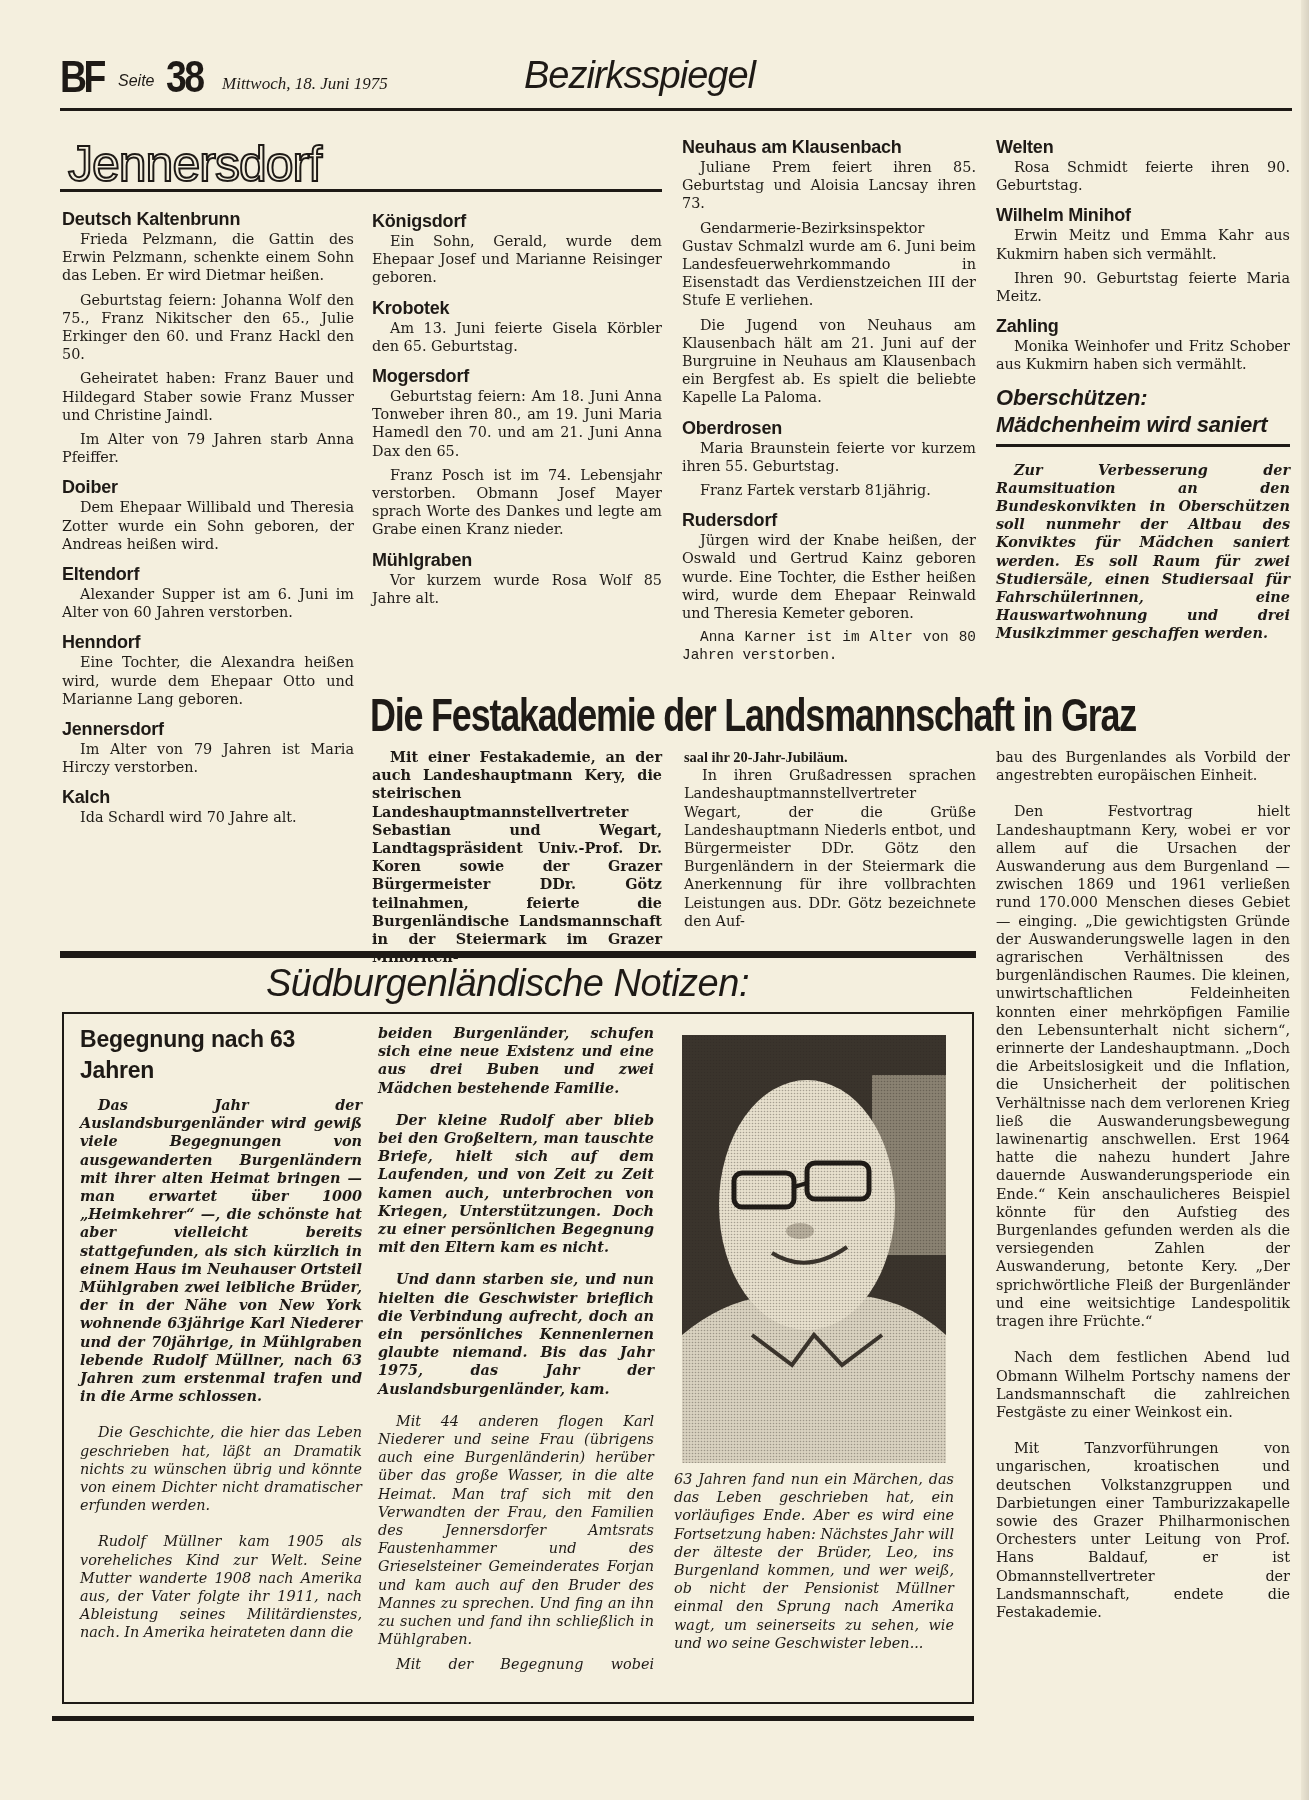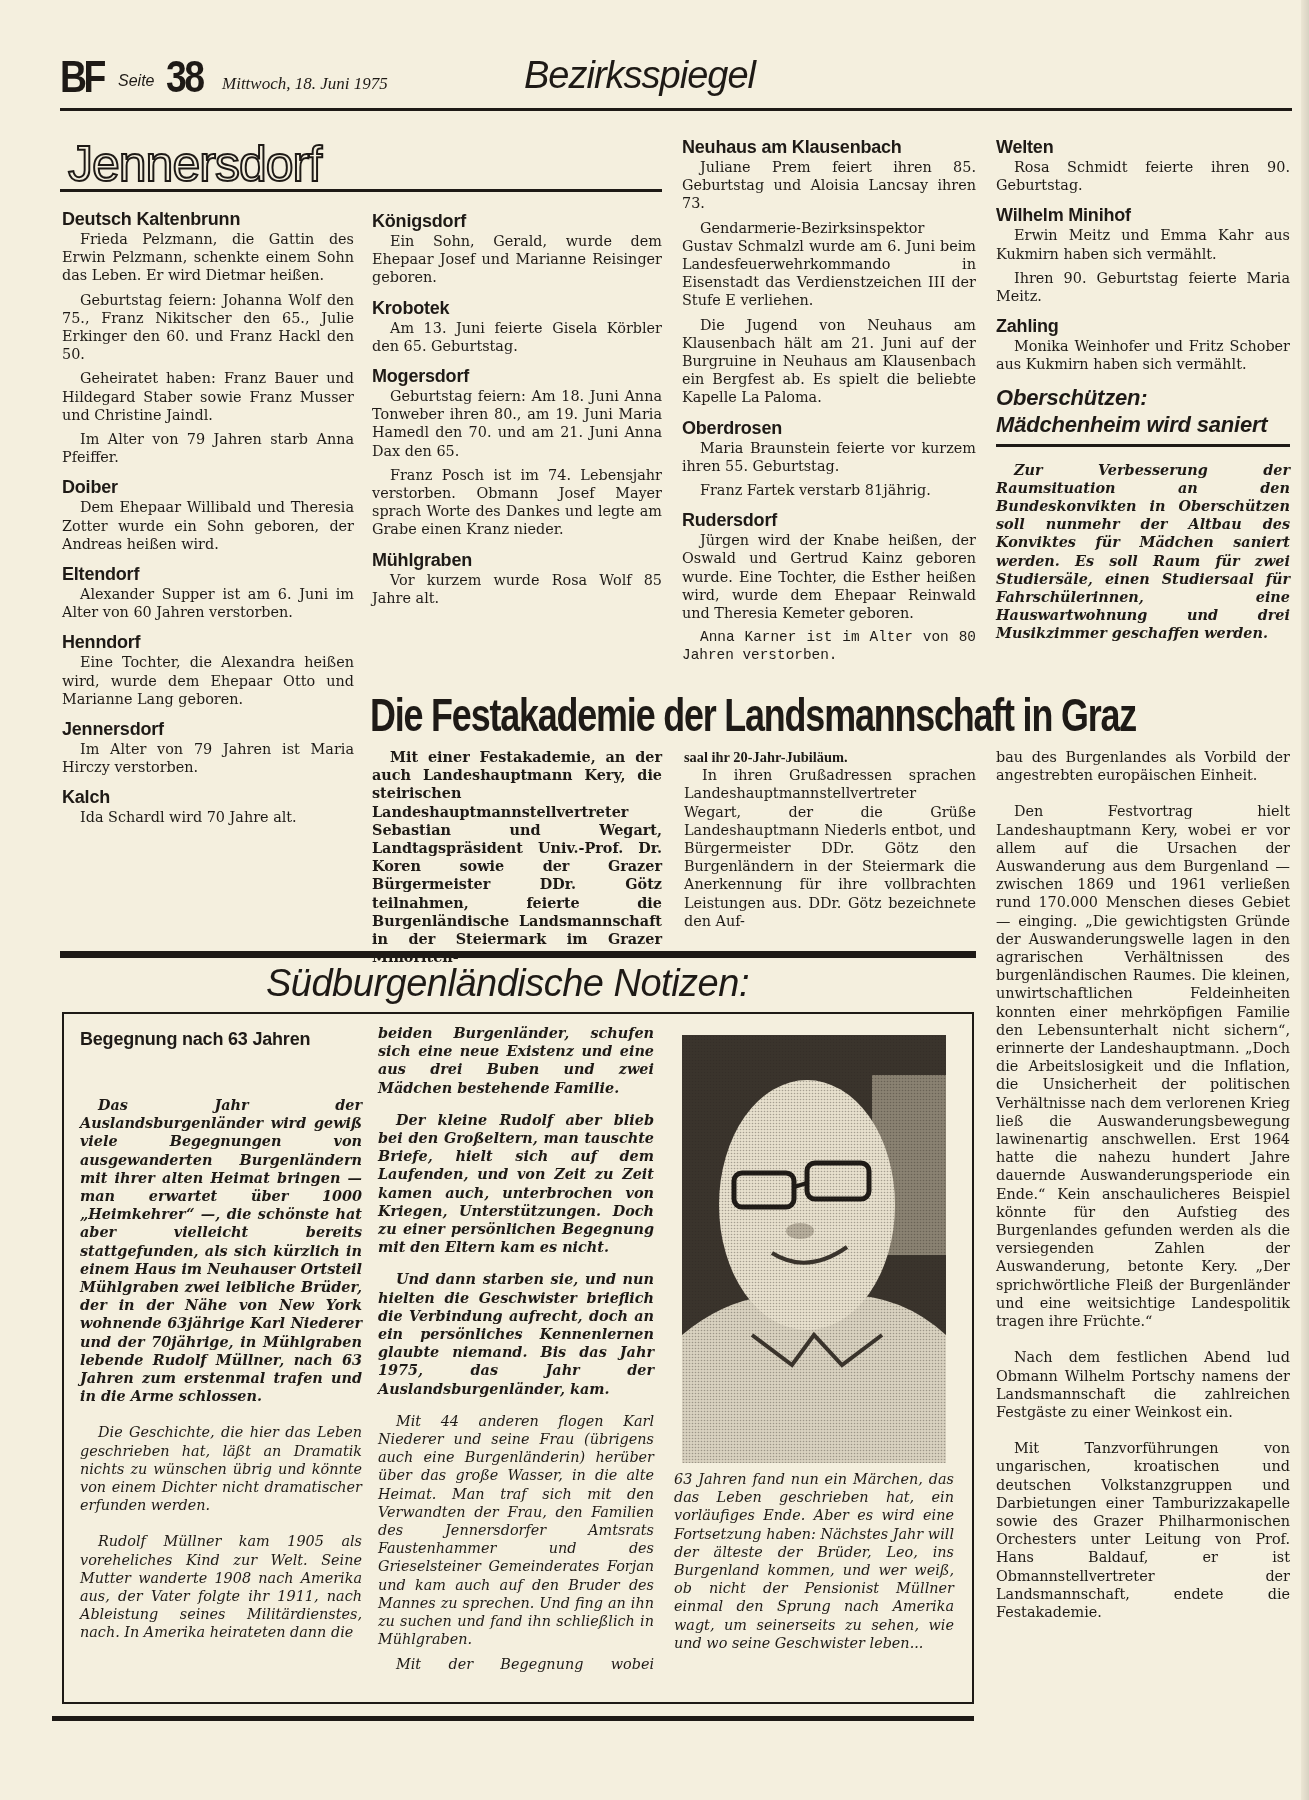--- a/index.html
+++ b/index.html
@@ -36,21 +36,21 @@
 
     #ober-head { font-size: 22px; line-height: 27px; }
 
     #fest-title { left: 370px; top: 688px; width: 900px; font-family: "Liberation Sans", sans-serif; font-weight: bold; font-size: 46px; letter-spacing: -1.5px; transform: scaleX(0.78); transform-origin: left; white-space: nowrap; line-height: 54px; }
     #fest-c1 { left: 372px; top: 748px; width: 290px; }
     #fest-c2 { left: 684px; top: 748px; width: 292px; }
     #fest-c3 { left: 996px; top: 748px; width: 294px; }
 
     #sud-title { left: 238px; top: 962px; font-family: "Liberation Sans", sans-serif; font-style: italic; font-size: 38px; letter-spacing: -0.5px; margin-left: 28px; }
     #sud-box { left: 62px; top: 1012px; width: 912px; height: 692px; border: 2px solid #1e1a16; box-sizing: border-box; }
-    #beg-head { left: 80px; top: 1024px; width: 290px; font-size: 18px; line-height: 31px; }
+    #beg-head { left: 80px; top: 1024px; width: 290px; font-size: 23px; line-height: 31px; }
     #beg-c1 { left: 80px; top: 1096px; width: 282px; }
     #beg-c2 { left: 378px; top: 1024px; width: 276px; }
     #beg-c3 { left: 674px; top: 1470px; width: 280px; }
 
     #photo { left: 682px; top: 1035px; width: 264px; height: 428px; overflow: hidden; background: #c9c2b0; }
     #photo svg { display: block; }
 
     #scan-edge { right: 0; top: 0; width: 8px; height: 1800px; background: linear-gradient(to right, #ece6d4, #d8d2c2); }
   </style>
 </head>

